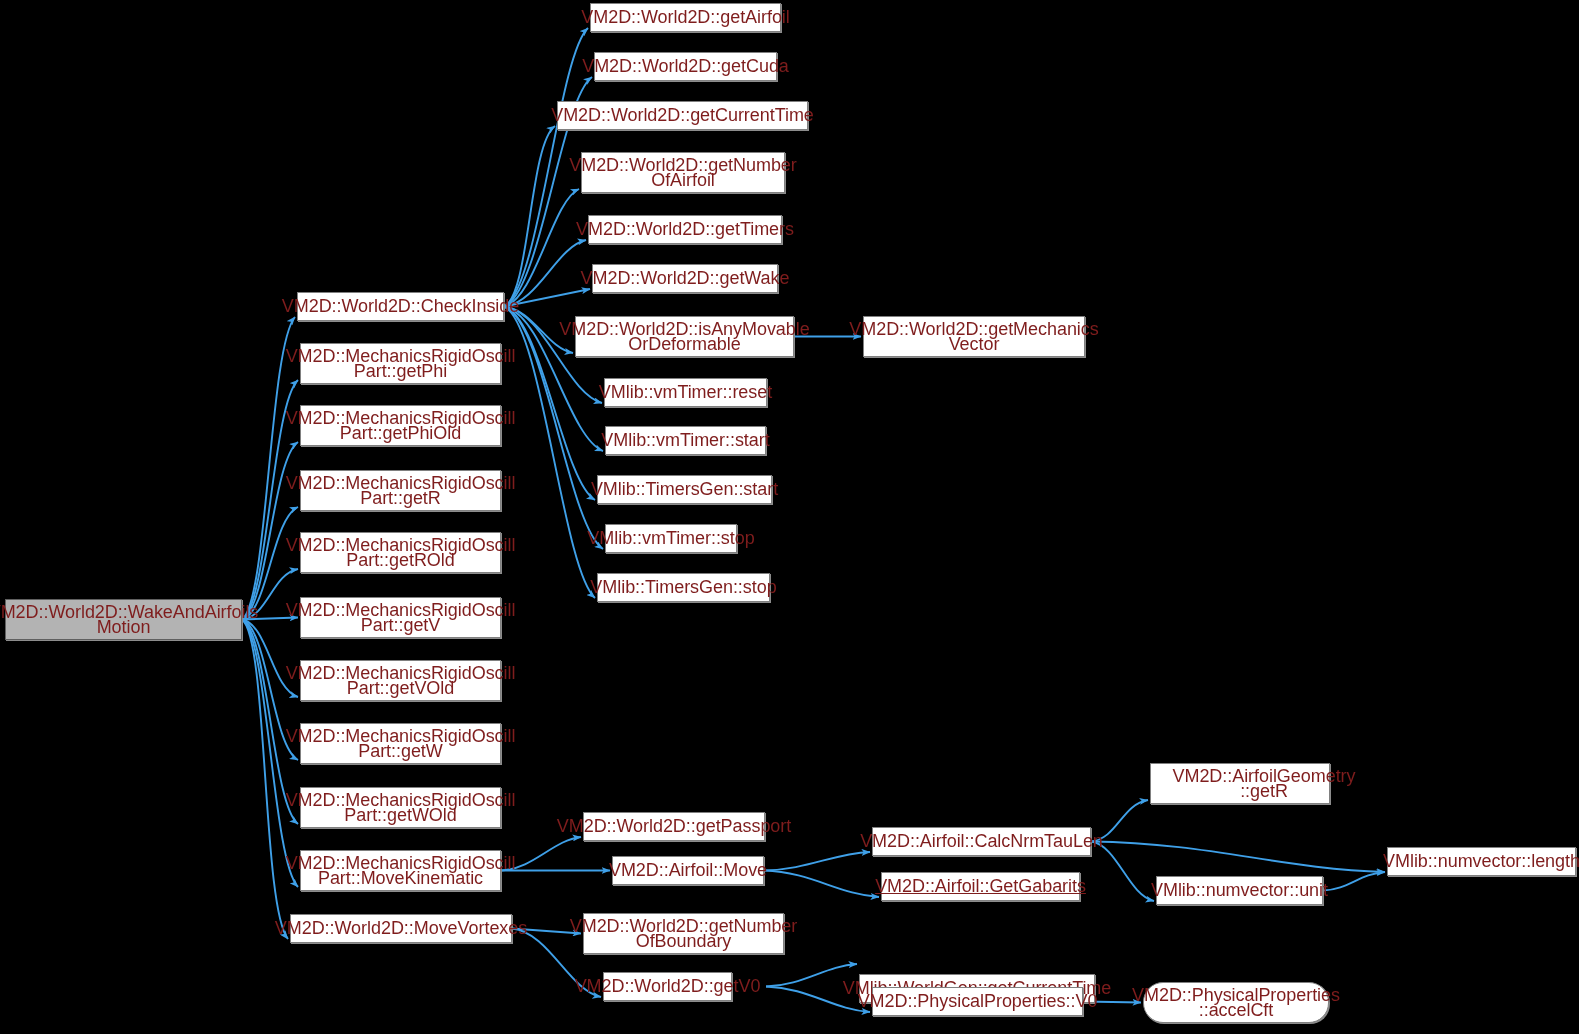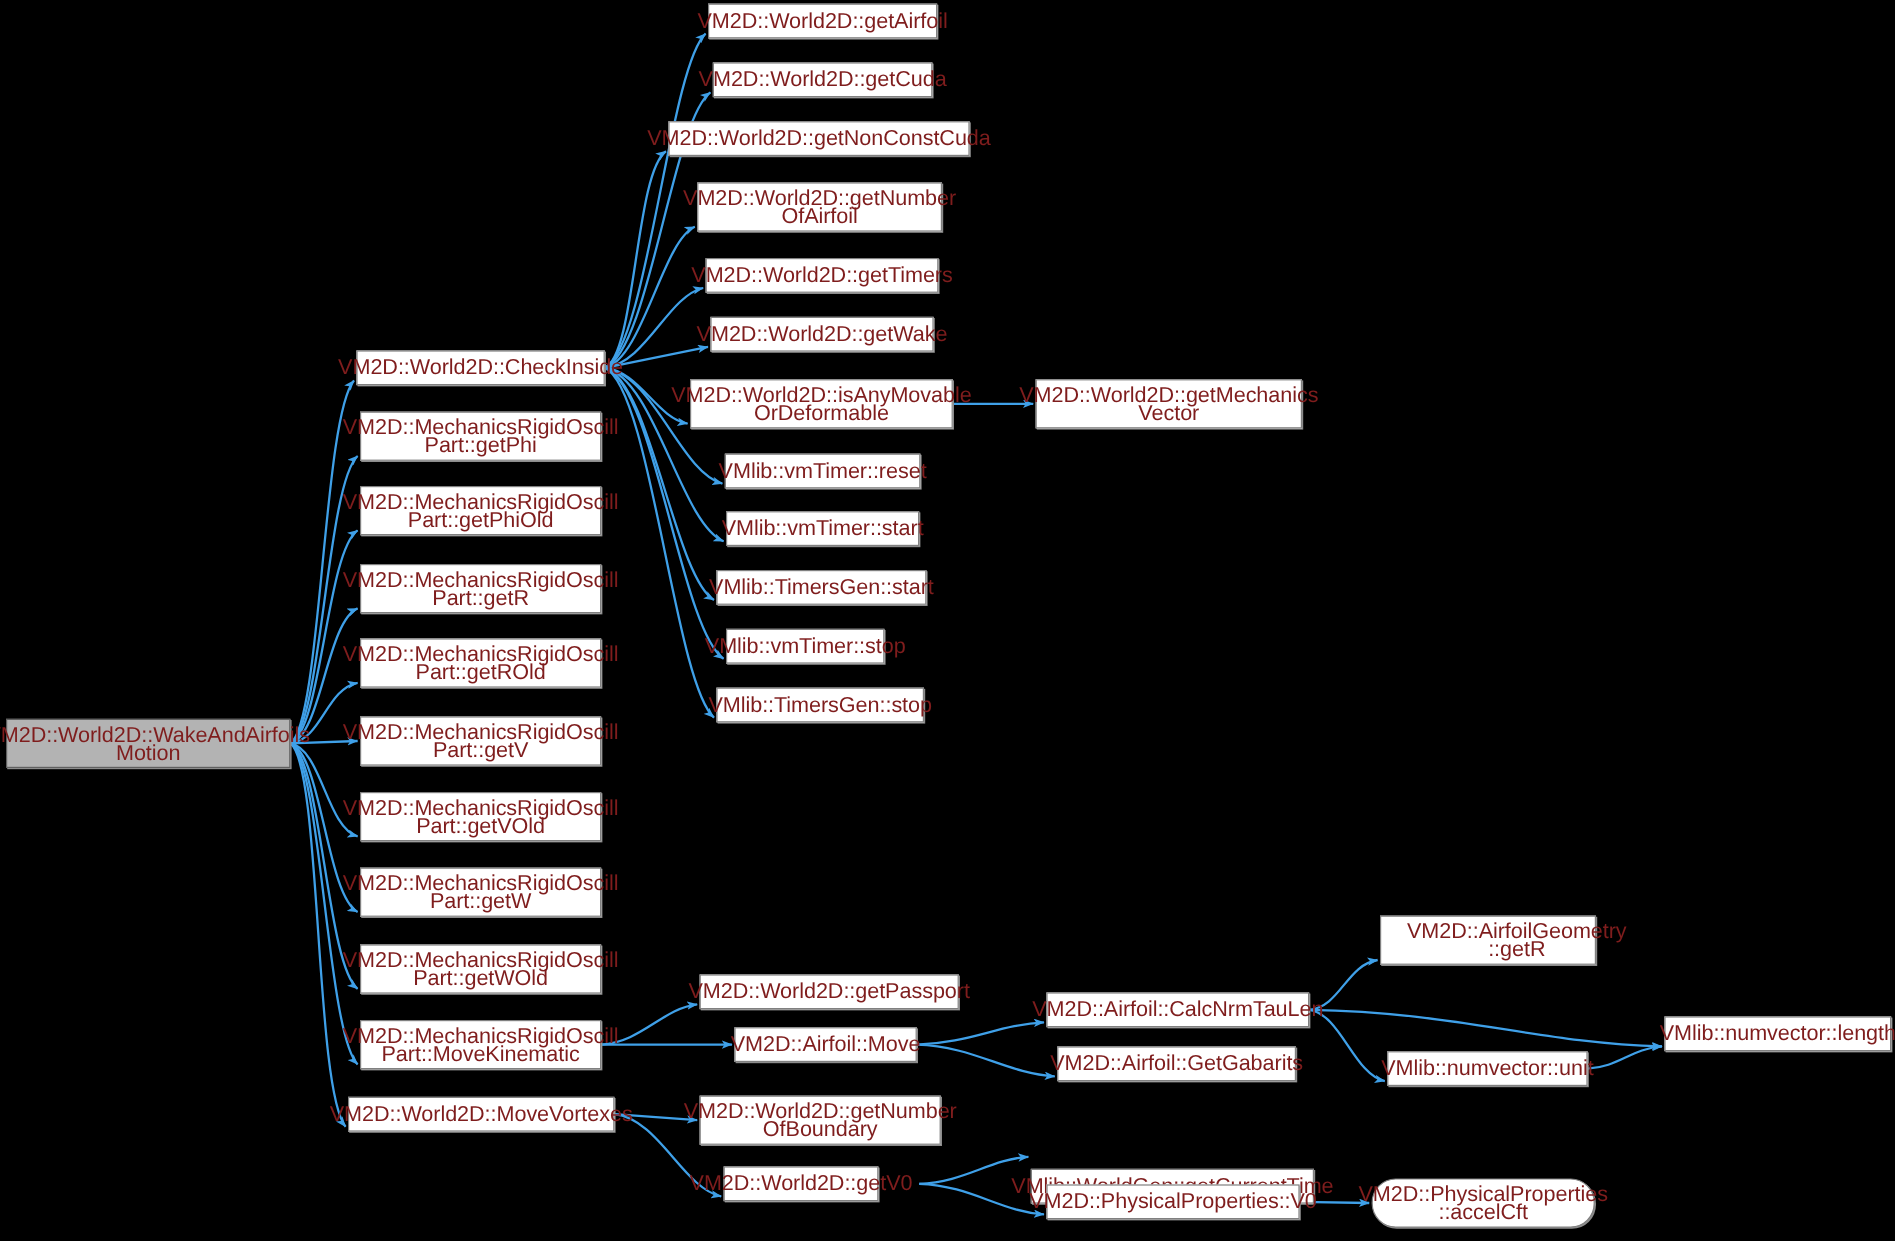--- a/index.html
+++ b/index.html
@@ -113,41 +113,41 @@
 Part::getVOld</span></div>
       <div class="node" style="left: 300px; top: 723px; width: 201px; height: 41px;"><span>VM2D::MechanicsRigidOscill
 Part::getW</span></div>
       <div class="node" style="left: 300px; top: 787px; width: 201px; height: 41px;"><span>VM2D::MechanicsRigidOscill
 Part::getWOld</span></div>
       <div class="node" style="left: 300px; top: 850px; width: 201px; height: 41px;"><span>VM2D::MechanicsRigidOscill
 Part::MoveKinematic</span></div>
       <div class="node" style="left: 290px; top: 914px; width: 222px; height: 29px;"><span>VM2D::World2D::MoveVortexes</span></div>
       <div class="node" style="left: 590px; top: 3px; width: 191px; height: 29px;"><span>VM2D::World2D::getAirfoil</span></div>
       <div class="node" style="left: 594px; top: 52px; width: 183px; height: 29px;"><span>VM2D::World2D::getCuda</span></div>
-      <div class="node" style="left: 557px; top: 101px; width: 251px; height: 29px;"><span>VM2D::World2D::getNonConstCuda</span></div>
+      <div class="node" style="left: 557px; top: 101px; width: 251px; height: 29px;"><span>VM2D::World2D::getCurrentTime</span></div>
       <div class="node" style="left: 581px; top: 152px; width: 204px; height: 41px;"><span>VM2D::World2D::getNumber
 OfAirfoil</span></div>
       <div class="node" style="left: 588px; top: 215px; width: 194px; height: 29px;"><span>VM2D::World2D::getTimers</span></div>
       <div class="node" style="left: 592px; top: 264px; width: 186px; height: 29px;"><span>VM2D::World2D::getWake</span></div>
       <div class="node" style="left: 575px; top: 316px; width: 219px; height: 41px;"><span>VM2D::World2D::isAnyMovable
 OrDeformable</span></div>
       <div class="node" style="left: 863px; top: 316px; width: 222px; height: 41px;"><span>VM2D::World2D::getMechanics
 Vector</span></div>
       <div class="node" style="left: 604px; top: 378px; width: 163px; height: 29px;"><span>VMlib::vmTimer::reset</span></div>
       <div class="node" style="left: 605px; top: 426px; width: 161px; height: 29px;"><span>VMlib::vmTimer::start</span></div>
       <div class="node" style="left: 597px; top: 475px; width: 175px; height: 29px;"><span>VMlib::TimersGen::start</span></div>
       <div class="node" style="left: 605px; top: 524px; width: 132px; height: 29px;"><span>VMlib::vmTimer::stop</span></div>
       <div class="node" style="left: 597px; top: 573px; width: 173px; height: 29px;"><span>VMlib::TimersGen::stop</span></div>
-      <div class="node" style="left: 583px; top: 812px; width: 216px; height: 29px;"><span>VM2D::World2D::getPassport</span></div>
+      <div class="node" style="left: 583px; top: 812px; width: 182px; height: 29px;"><span>VM2D::World2D::getPassport</span></div>
       <div class="node" style="left: 612px; top: 856px; width: 152px; height: 29px;"><span>VM2D::Airfoil::Move</span></div>
       <div class="node" style="left: 583px; top: 913px; width: 201px; height: 41px;"><span>VM2D::World2D::getNumber
 OfBoundary</span></div>
       <div class="node" style="left: 603px; top: 972px; width: 129px; height: 29px;"><span>VM2D::World2D::getV0</span></div>
       <div class="node" style="left: 872px; top: 827px; width: 219px; height: 29px;"><span>VM2D::Airfoil::CalcNrmTauLen</span></div>
-      <div class="node" style="left: 881px; top: 872px; width: 199px; height: 29px;"><span>VM2D::Airfoil::GetGabarits</span></div>
+      <div class="node" style="left: 881px; top: 872px; width: 199px; height: 29px; text-decoration: underline;"><span>VM2D::Airfoil::GetGabarits</span></div>
       <div class="node" style="left: 859px; top: 939px; width: 236px; height: 29px; margin-top: 35px;"><span>VMlib::WorldGen::getCurrentTime</span></div>
       <div class="node" style="left: 872px; top: 987px; width: 211px; height: 29px;"><span>VM2D::PhysicalProperties::V0</span></div>
       <div class="node" style="left: 1150px; top: 763px; width: 180px; height: 41px; padding-left: 48px;"><span>VM2D::AirfoilGeometry
 ::getR</span></div>
       <div class="node" style="left: 1156px; top: 876px; width: 167px; height: 29px;"><span>VMlib::numvector::unit</span></div>
       <div class="node" style="left: 1387px; top: 847px; width: 189px; height: 29px;"><span>VMlib::numvector::length</span></div>
       <div class="node" style="left: 1143px; top: 982px; width: 186px; height: 41px; border-radius: 20px;"><span>VM2D::PhysicalProperties
 ::accelCft</span></div>
     </div>
 </div>

